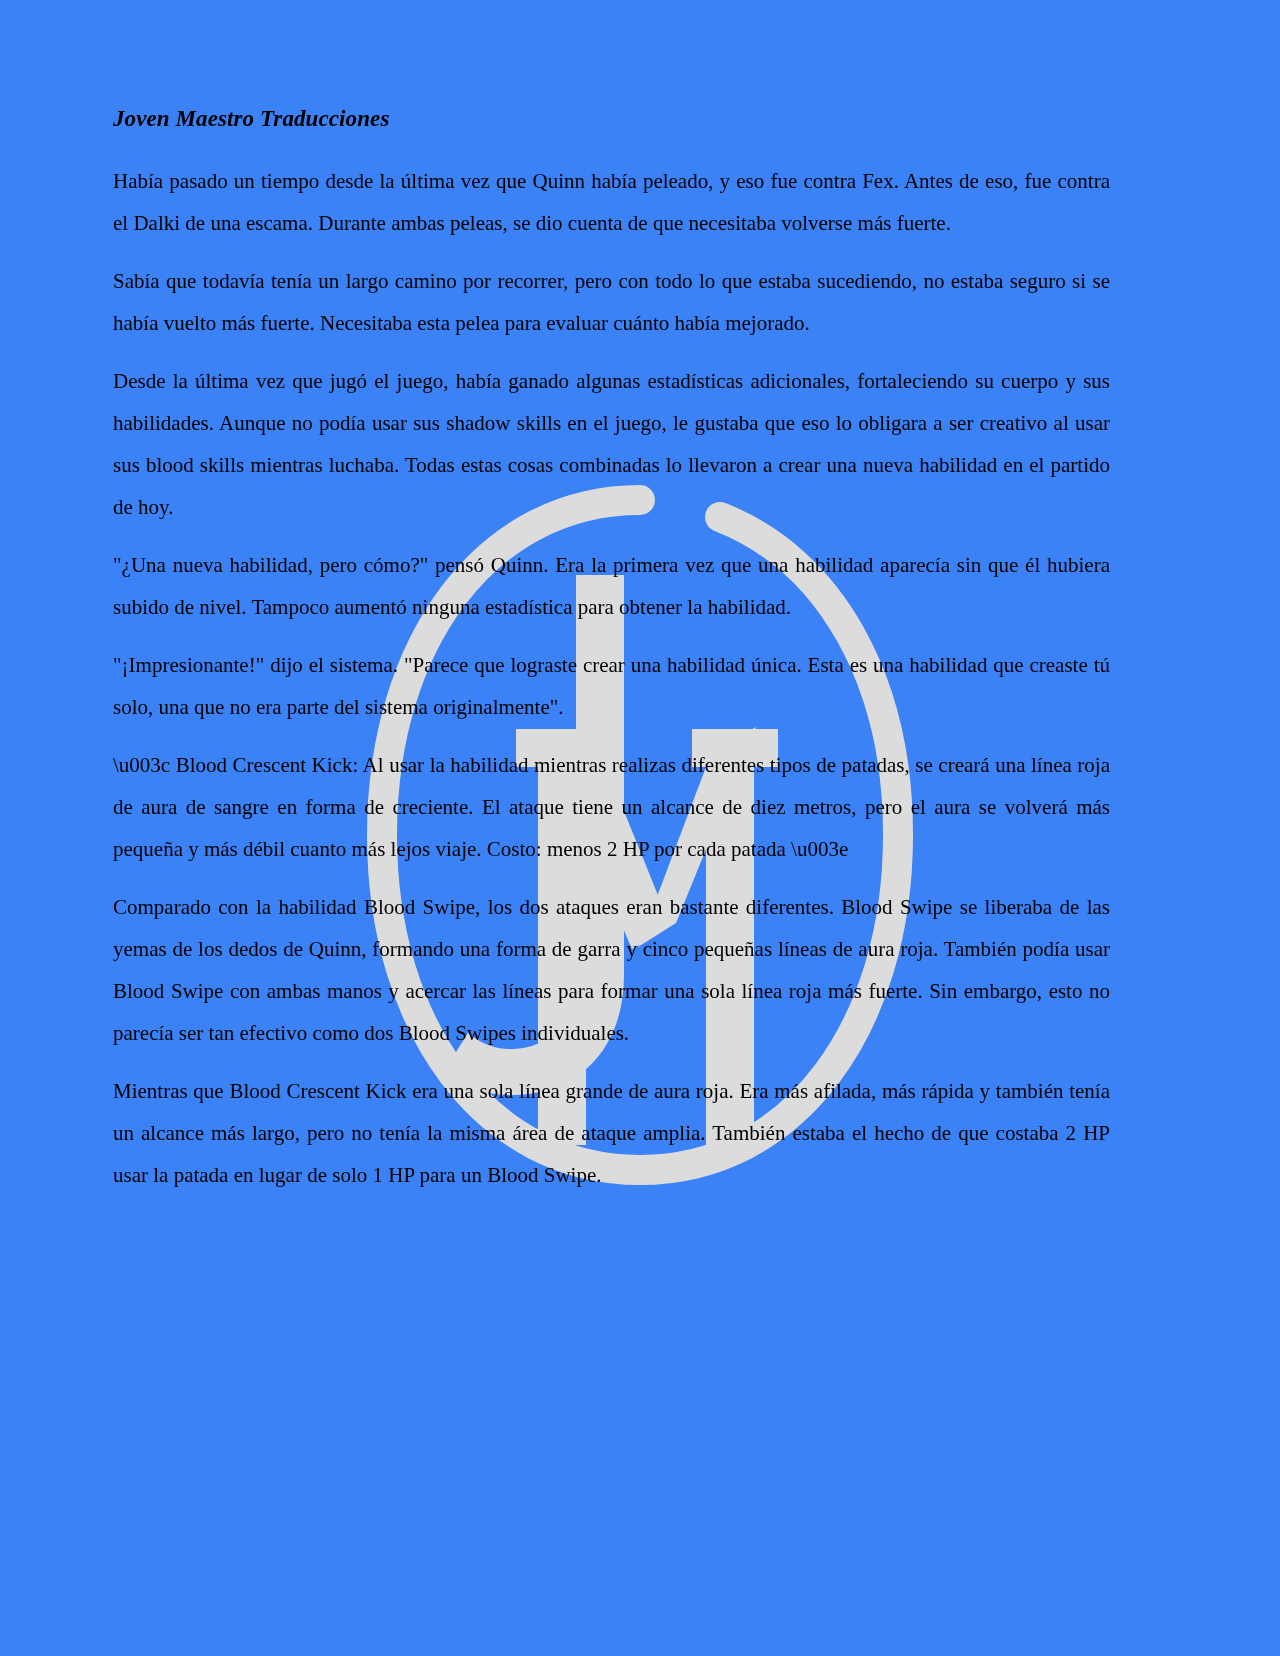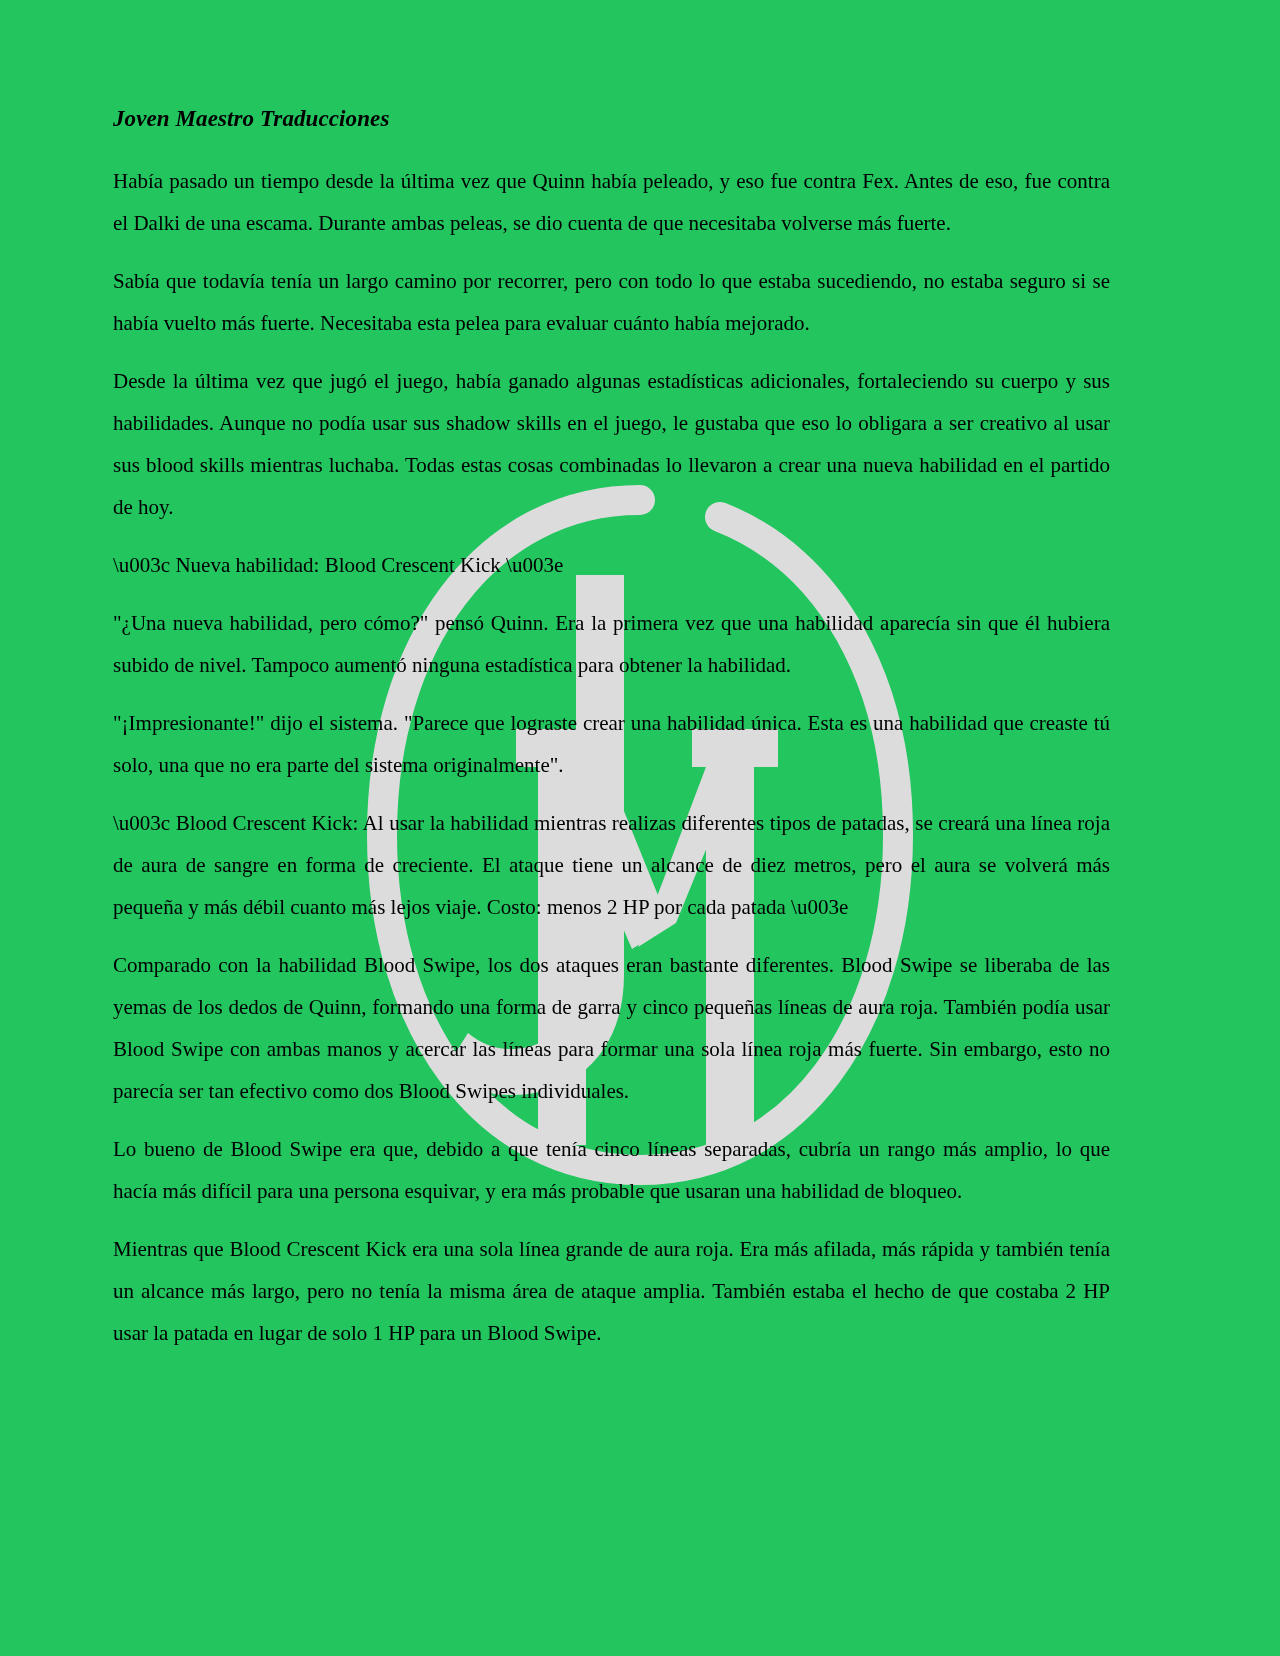--- a/index.html
+++ b/index.html
@@ -10,21 +10,21 @@
   }
   body {
     font-family: "Liberation Serif", "DejaVu Serif", serif;
     color: #000000;
   }
 
   .page {
     position: relative;
     width: 1280px;
     height: 1656px;
-    background: #22c55e;
+    background: #3b82f6;
     overflow: hidden;
     box-sizing: border-box;
   }
 
   
   .watermark {
     position: absolute;
     left: 50%;
     top: 455px;
     transform: translateX(-50%);
@@ -110,22 +110,20 @@
     </svg>
   </div>
 
   <div class="content">
 
     <h1 class="doc-title">Joven Maestro Traducciones</h1>
 
     <p class="para">Había pasado un tiempo desde la última vez que Quinn había peleado, y eso fue contra Fex. Antes de eso, fue contra el Dalki de una escama. Durante ambas peleas, se dio cuenta de que necesitaba volverse más fuerte.</p>
     <p class="para">Sabía que todavía tenía un largo camino por recorrer, pero con todo lo que estaba sucediendo, no estaba seguro si se había vuelto más fuerte. Necesitaba esta pelea para evaluar cuánto había mejorado.</p>
     <p class="para">Desde la última vez que jugó el juego, había ganado algunas estadísticas adicionales, fortaleciendo su cuerpo y sus habilidades. Aunque no podía usar sus shadow skills en el juego, le gustaba que eso lo obligara a ser creativo al usar sus blood skills mientras luchaba. Todas estas cosas combinadas lo llevaron a crear una nueva habilidad en el partido de hoy.</p>
-    <p class="para">\u003c Nueva habilidad: Blood Crescent Kick \u003e</p>
     <p class="para">"¿Una nueva habilidad, pero cómo?" pensó Quinn. Era la primera vez que una habilidad aparecía sin que él hubiera subido de nivel. Tampoco aumentó ninguna estadística para obtener la habilidad.</p>
     <p class="para">"¡Impresionante!" dijo el sistema. "Parece que lograste crear una habilidad única. Esta es una habilidad que creaste tú solo, una que no era parte del sistema originalmente".</p>
     <p class="para">\u003c Blood Crescent Kick: Al usar la habilidad mientras realizas diferentes tipos de patadas, se creará una línea roja de aura de sangre en forma de creciente. El ataque tiene un alcance de diez metros, pero el aura se volverá más pequeña y más débil cuanto más lejos viaje. Costo: menos 2 HP por cada patada \u003e</p>
     <p class="para">Comparado con la habilidad Blood Swipe, los dos ataques eran bastante diferentes. Blood Swipe se liberaba de las yemas de los dedos de Quinn, formando una forma de garra y cinco pequeñas líneas de aura roja. También podía usar Blood Swipe con ambas manos y acercar las líneas para formar una sola línea roja más fuerte. Sin embargo, esto no parecía ser tan efectivo como dos Blood Swipes individuales.</p>
-    <p class="para">Lo bueno de Blood Swipe era que, debido a que tenía cinco líneas separadas, cubría un rango más amplio, lo que hacía más difícil para una persona esquivar, y era más probable que usaran una habilidad de bloqueo.</p>
     <p class="para">Mientras que Blood Crescent Kick era una sola línea grande de aura roja. Era más afilada, más rápida y también tenía un alcance más largo, pero no tenía la misma área de ataque amplia. También estaba el hecho de que costaba 2 HP usar la patada en lugar de solo 1 HP para un Blood Swipe.</p>
 
   </div>
 </div>
 
 </body></html>

